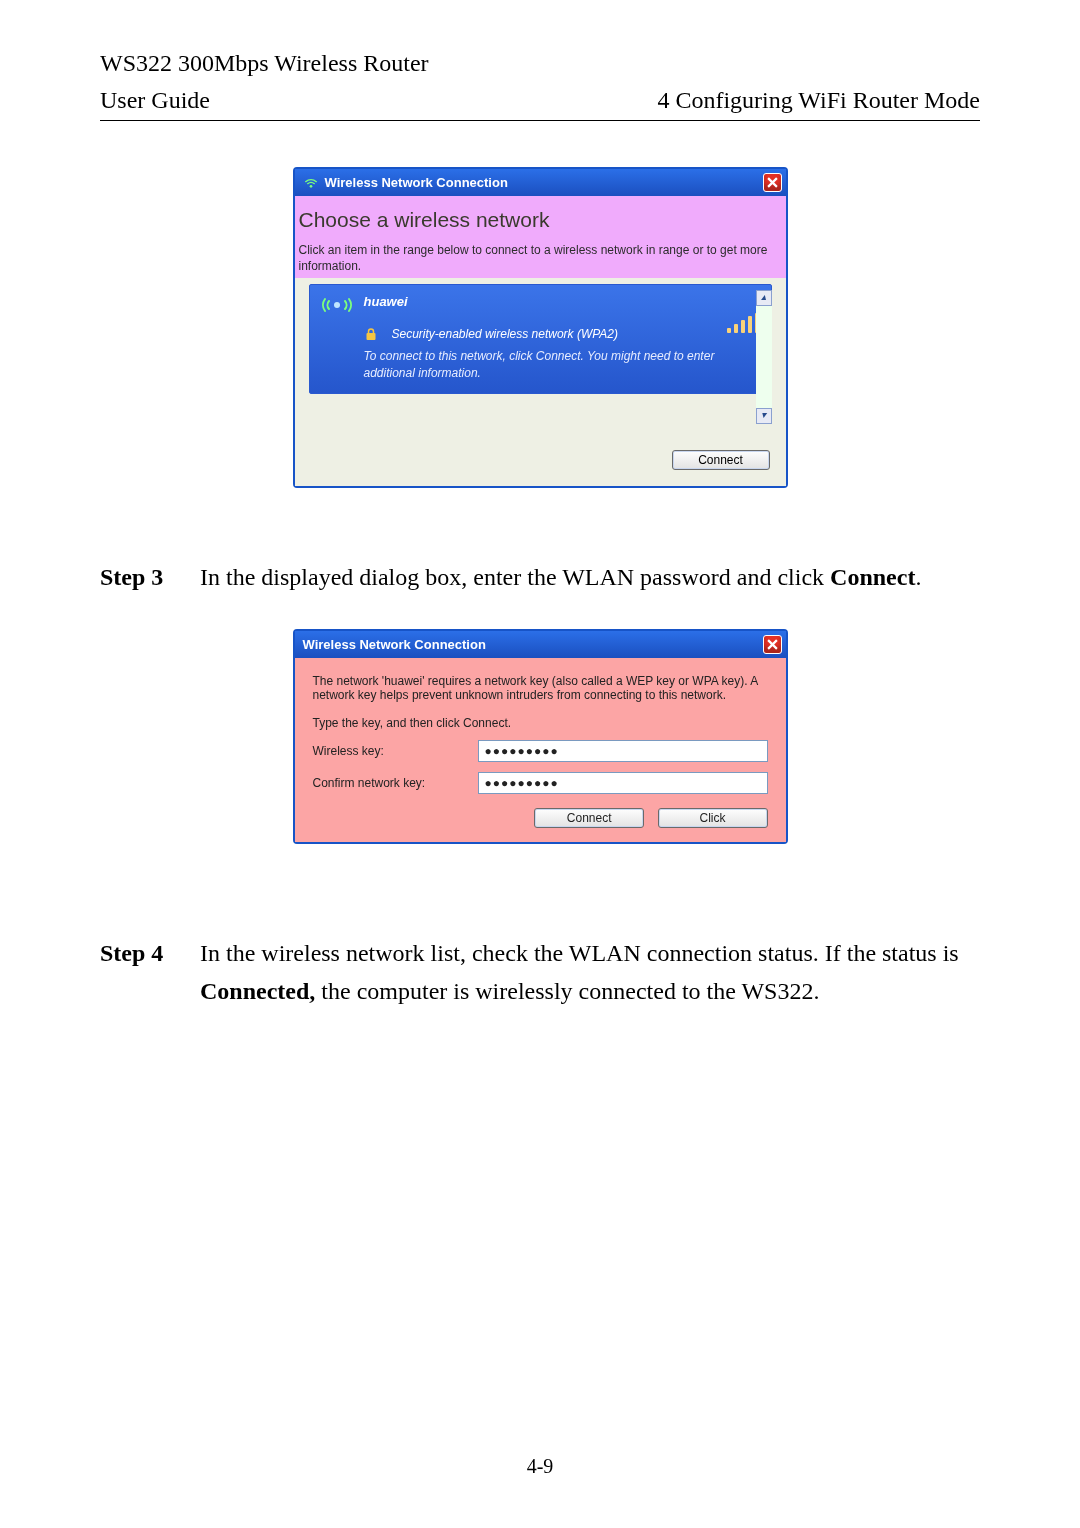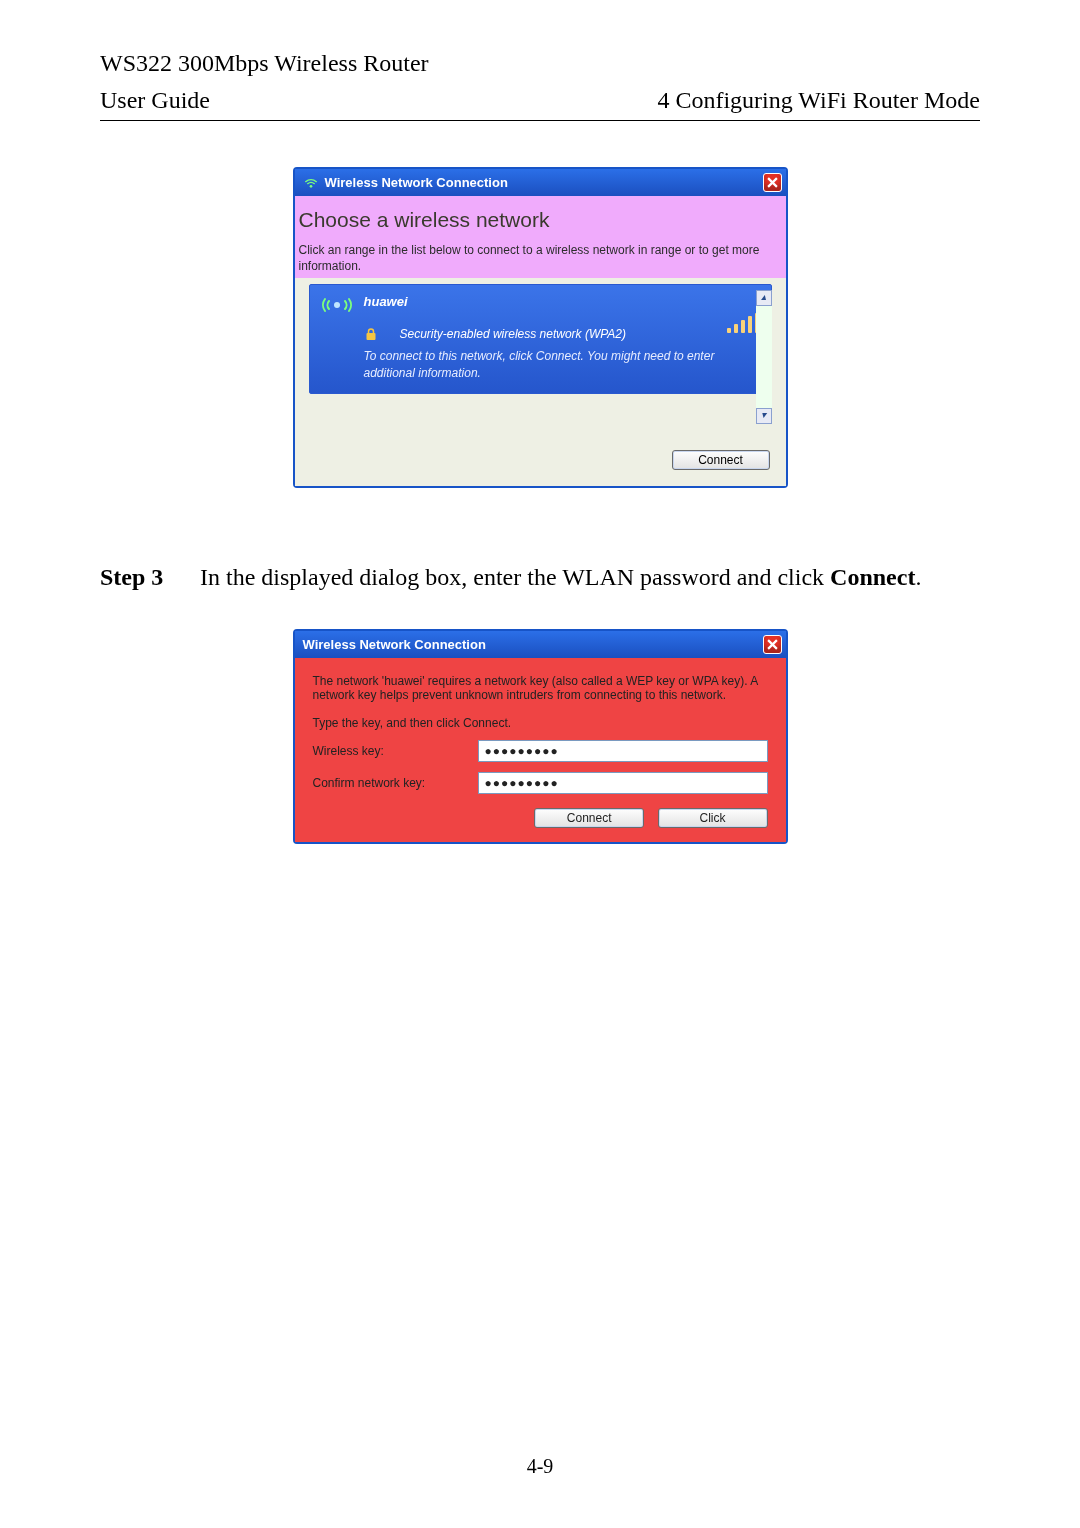--- a/index.html
+++ b/index.html
@@ -117,21 +117,21 @@
     line-height: 1.4;
   }
   .net-item .nname {
     font-weight: bold;
     font-size: 13px;
   }
   .net-item .sec-row {
     margin-top: 14px;
     display: flex;
     align-items: center;
-    gap: 22px;
+    gap: 14px;
   }
   .net-item .hint {
     margin-top: 6px;
     color: #e6ecff;
   }
   .wifi-ico {
     position: absolute;
     left: 10px;
     top: 8px;
     width: 34px;
@@ -180,21 +180,21 @@
     background: linear-gradient(#fefefe, #e3e3e3);
     font-family: Tahoma, sans-serif;
     font-size: 12px;
     text-align: center;
     box-shadow: 0 0 0 1px #c8d6ef inset;
   }
 
   
   .dlg-body2 {
     padding: 16px 18px 14px 18px;
-    background:#ef4444;
+    background:#fca5a5;
     color:#222;
     font-size:12px;
   }
   .fieldrow {
     display:flex;
     align-items:center;
     margin-top:10px;
   }
   .fieldrow label { width:165px; }
   .fieldrow .txtin {
@@ -264,21 +264,21 @@
       </span>
       <span class="close-btn">
         <svg class="close-svg" viewBox="0 0 10 10">
             <path d="M1 1 L9 9 M9 1 L1 9" stroke="#fff" stroke-width="2"></path>
           </svg>
       </span>
     </div>
 
     <div class="choose-hdr">
       <div class="choose-title">Choose a wireless network</div>
-      <div class="choose-sub">Click an range in the list below to connect to a wireless network in range or to get more information.</div>
+      <div class="choose-sub">Click an item in the range below to connect to a wireless network in range or to get more information.</div>
     </div>
 
     <div class="list-area" style="height:140px;">
       <div class="net-item">
         <span class="wifi-ico">
           <svg viewBox="0 0 34 24" width="34" height="24">
               <g fill="none" stroke="#7cff7c" stroke-width="2" stroke-linecap="round">
                 <path d="M5 6a10 10 0 0 0 0 12"></path>
                 <path d="M9 8a6 6 0 0 0 0 8"></path>
                 <path d="M29 6a10 10 0 0 1 0 12"></path>
@@ -352,16 +352,22 @@
           </div>
       </div>
 
       <div class="btnrow">
         <span class="xp-btn">Connect</span>
         <span class="xp-btn">Click</span>
       </div>
     </div>
   </div>
 
+  <div class="step" style="margin-top:90px;">
+    <div class="label">Step 4</div>
+    <div class="text">
+      <span>In the wireless network list, check the WLAN connection status. If the status is </span><b>Connected,</b><span> the computer is wirelessly connected to the WS322.</span>
+    </div>
+  </div>
 
 </div>
 
 <div class="page-num">4-9</div>
 
 </body></html>

